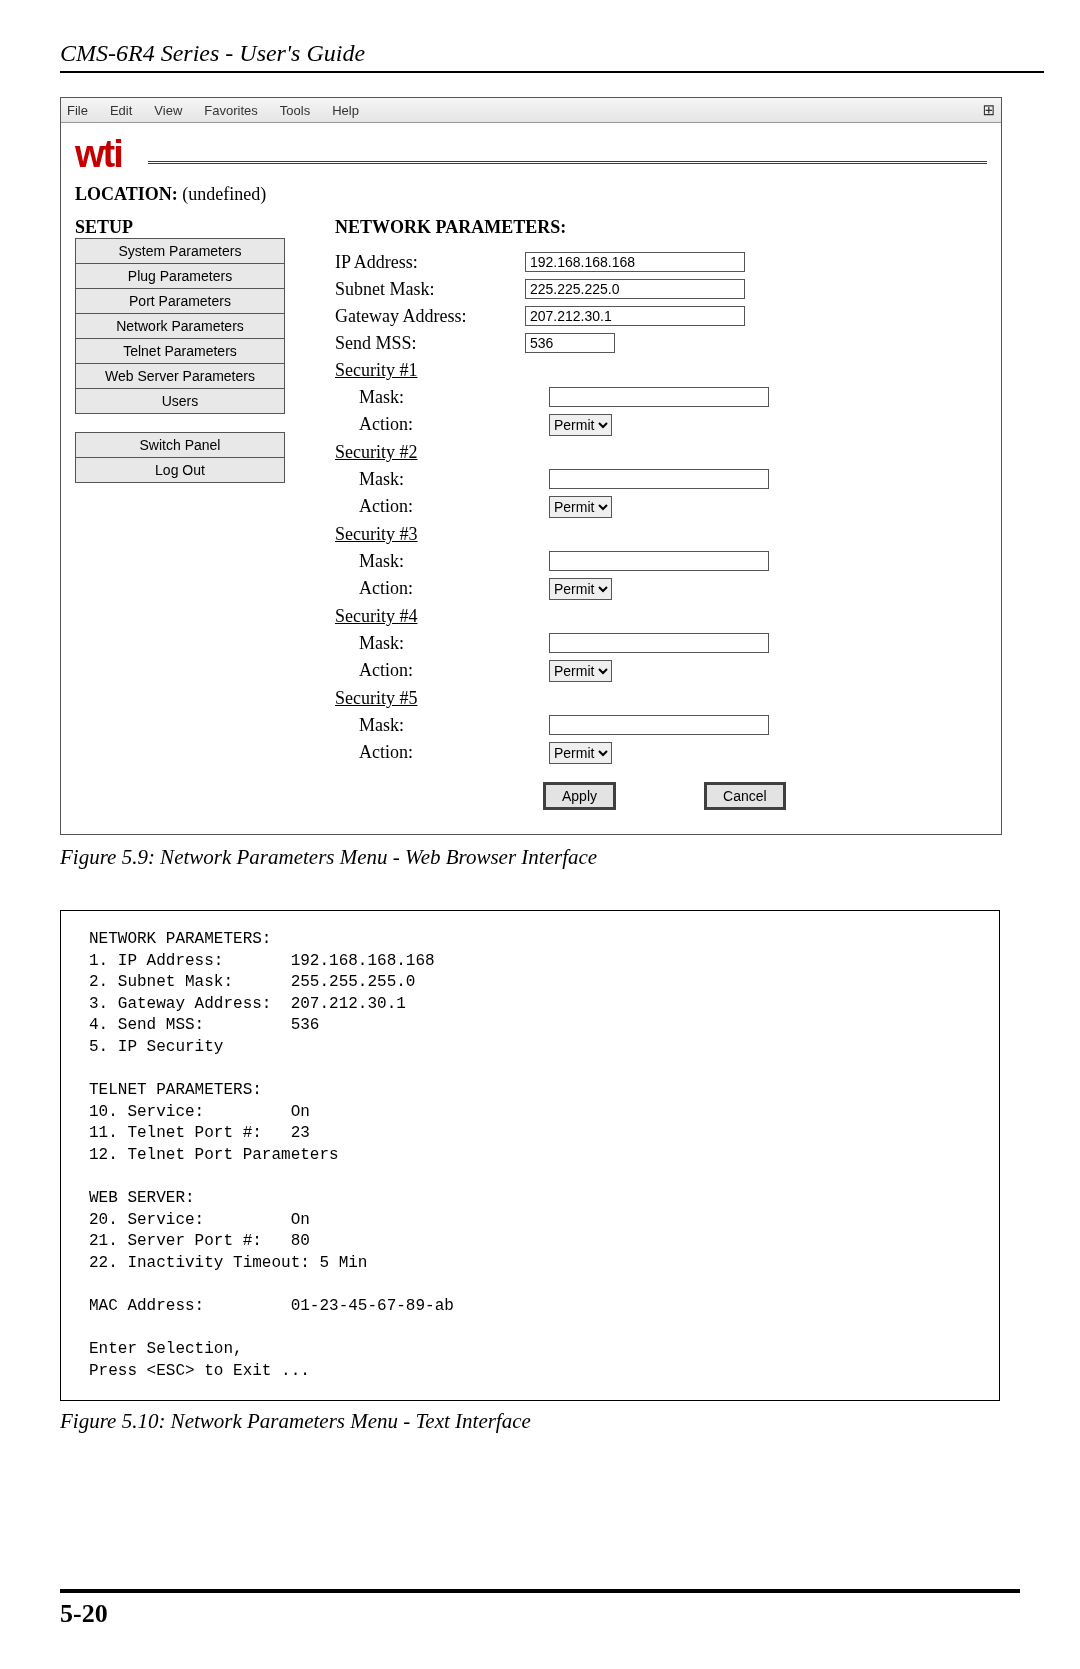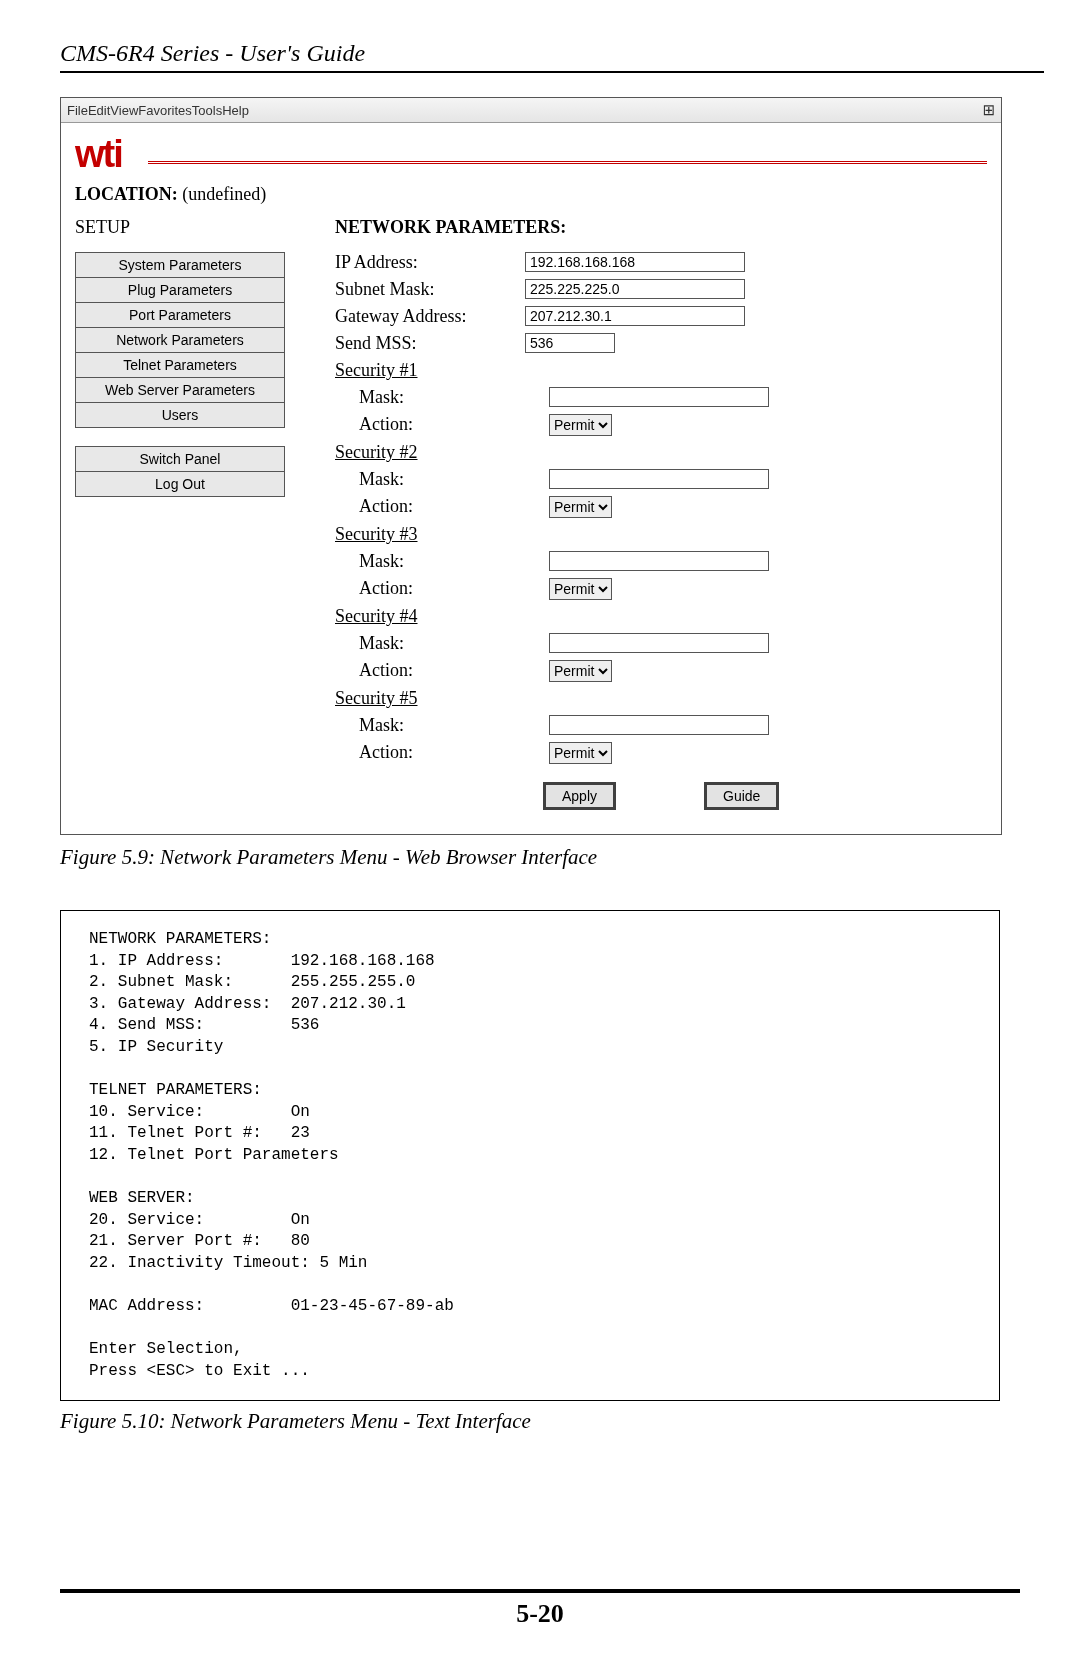--- a/index.html
+++ b/index.html
@@ -34,21 +34,21 @@
     width: 940px;
     margin-bottom: 10px;
   }
   .menubar {
     font-family: Tahoma, Arial, sans-serif;
     font-size: 13px;
     color: #333;
     padding: 3px 6px;
     background: linear-gradient(#f5f5f5,#e5e5e5);
     display: flex;
-    gap: 0;
+    gap: 22px;
     align-items: center;
     border-bottom: 1px solid #999;
   }
   .menubar .win-icon {
     margin-left: auto;
     font-size: 15px;
   }
   .browser-body {
     background: #fff;
     padding: 10px 14px 24px 14px;
@@ -90,23 +90,22 @@
   }
   .content-row {
     display: flex;
     gap: 50px;
     align-items: flex-start;
   }
   .sidebar {
     width: 210px;
   }
   .setup-label {
-    font-weight: normal;
+    font-weight: bold;
     font-size: 18px;
-    margin-bottom: 14px;
   }
   .side-group {
     border: 1px solid #555;
     background: #e8e8e8;
     margin-bottom: 18px;
   }
   .side-button {
     font-family: Arial, sans-serif;
     font-size: 14px;
     text-align: center;
@@ -196,21 +195,20 @@
     bottom: 40px;
   }
   .footer-rule {
     border: none;
     border-top: 4px solid #000;
     margin: 0 0 6px 0;
   }
   .page-number {
     font-size: 26px;
     font-weight: bold;
-    text-align: center;
   }
 </style>
 </head>
 <body>
 
 <div class="page">
 
   <div class="doc-title">CMS-6R4 Series - User's Guide</div>
   <hr class="title-rule">
 
@@ -331,21 +329,21 @@
                 <input class="txt-input" value="" style="">
               </div>
               <div class="form-row">
                 <div class="flabel indent">Action:</div>
                 <select class="sel"><option>Permit</option></select>
               </div>
             </div>
 
           <div class="btn-row">
             <button class="btn">Apply</button>
-            <button class="btn">Guide</button>
+            <button class="btn">Cancel</button>
           </div>
         </div>
       </div>
     </div>
   </div>
 
   <div class="figure-caption">Figure 5.9:  Network Parameters Menu - Web Browser Interface</div>
 
   <div class="terminal-box">NETWORK PARAMETERS:
 1. IP Address:       192.168.168.168

